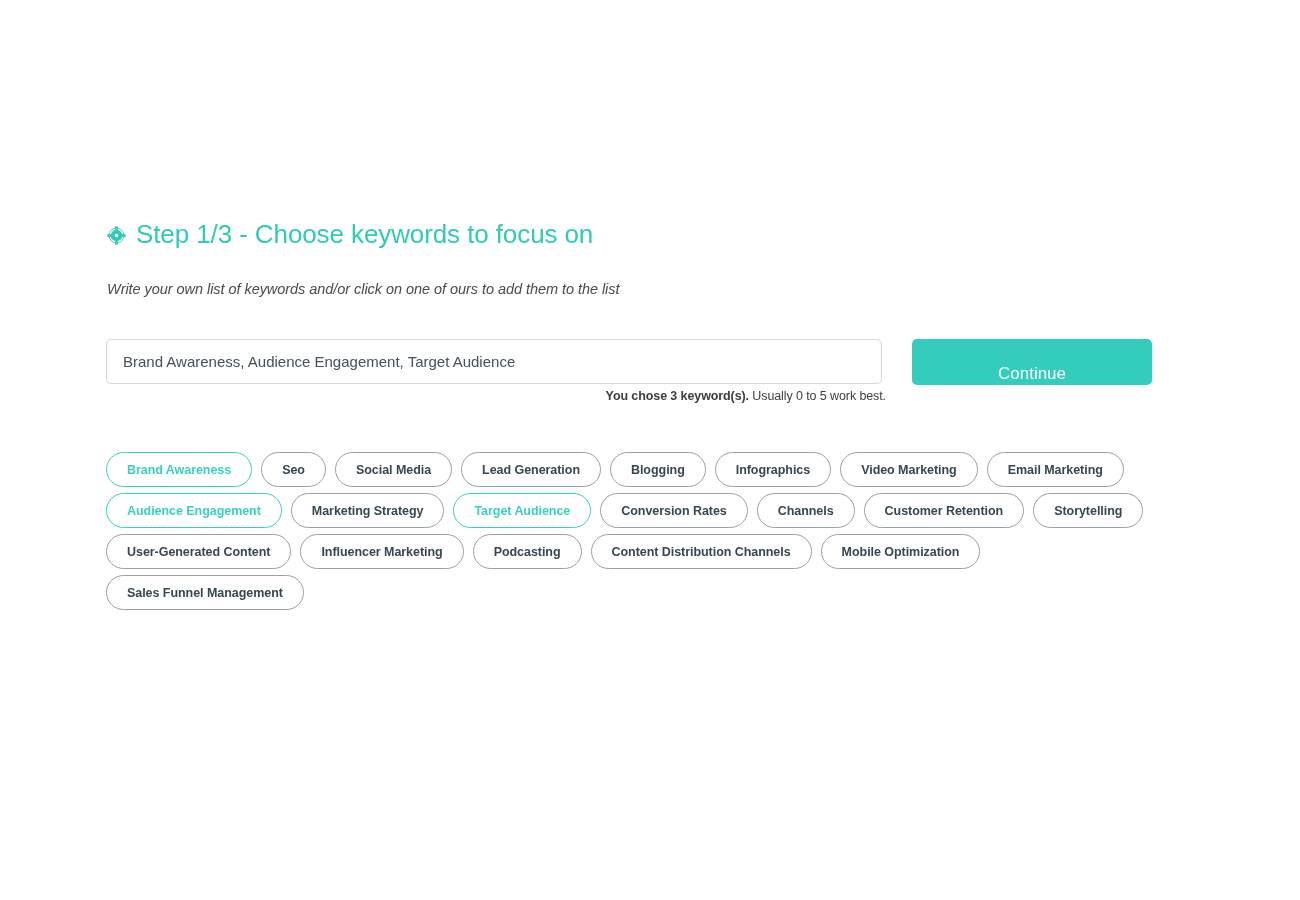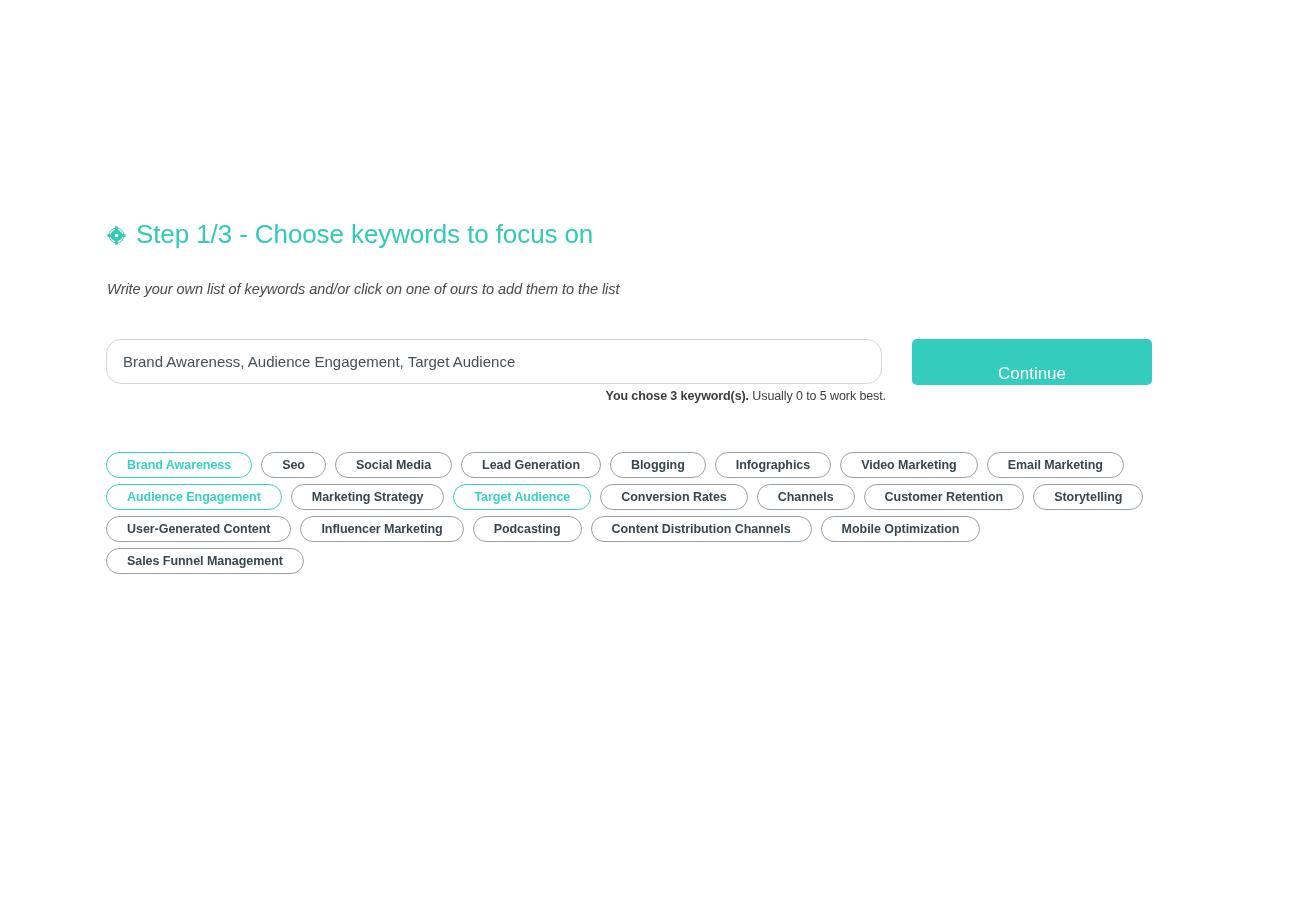--- a/index.html
+++ b/index.html
@@ -73,21 +73,21 @@
     gap: 30px;
   }
 
   .keyword-input {
     flex: 0 0 776px;
     width: 776px;
     height: 45px;
     box-sizing: border-box;
     padding: 0 16px;
     border: 1px solid #d6d6d6;
-    border-radius: 15px;
+    border-radius: 5px;
     background: #ffffff;
     font-family: "Liberation Sans", sans-serif;
     font-size: 15px;
     color: #44505a;
     outline: none;
   }
   .keyword-input::placeholder { color: #a5acb3; }
 
   .continue-button {
     flex: 0 0 240px;
@@ -129,21 +129,21 @@
     top: 452px;
     width: 1060px;
     display: flex;
     flex-wrap: wrap;
     gap: 6px 9px;
     align-content: flex-start;
   }
 
   .chip {
     box-sizing: border-box;
-    height: 26px;
+    height: 35px;
     padding: 4px 20px;
     display: inline-flex;
     align-items: center;
     justify-content: center;
     border: 1px solid #9aa0a6;
     border-radius: 18px;
     background: #ffffff;
     color: #37474f;
     font-family: "Liberation Sans", sans-serif;
     font-size: 12.5px;

